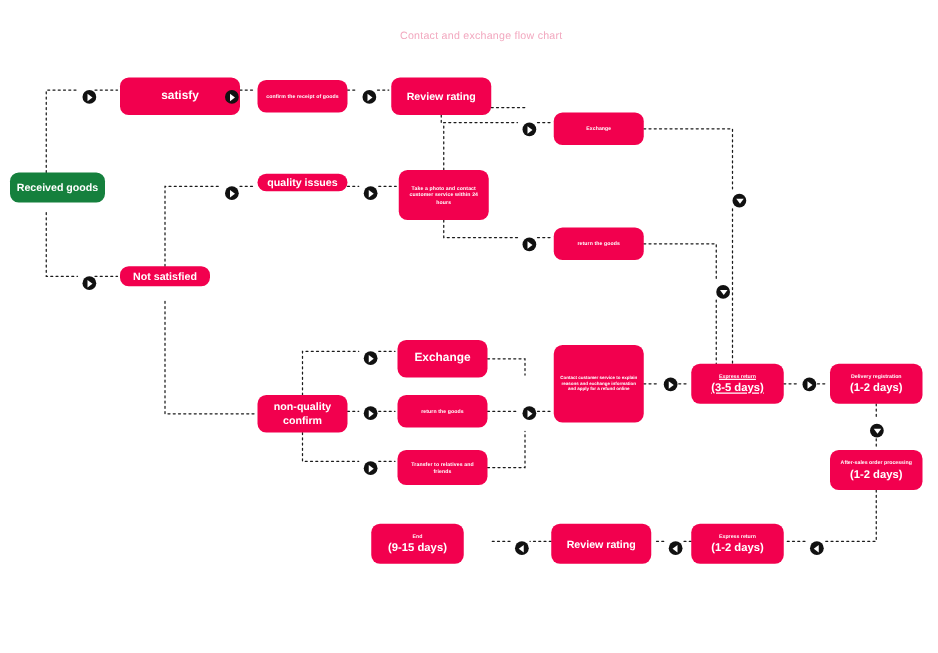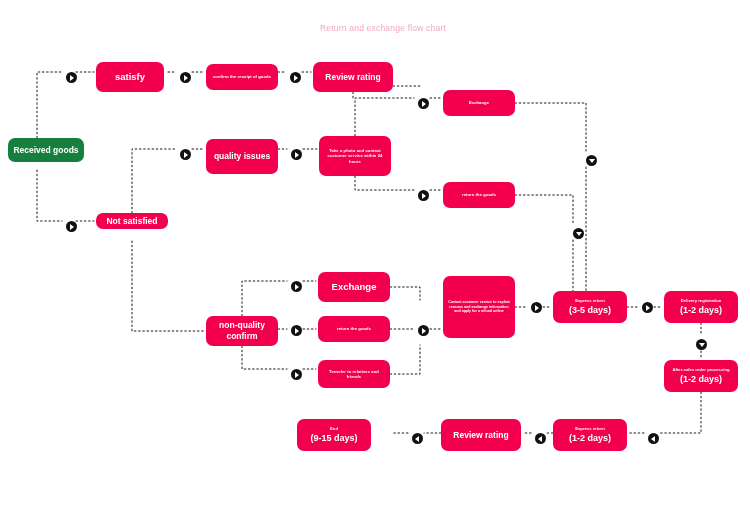--- a/index.html
+++ b/index.html
@@ -162,39 +162,39 @@
       <path d="M 644 433 L 629 433"></path>
 
       <path d="M 553 433 L 547 433"></path>
       <path d="M 531 433 L 523 433"></path>
 
       <path d="M 441 433 L 424 433"></path>
       <path d="M 408 433 L 392 433"></path>
     </g>
   </svg>
 
-  <div class="chart-title">Return and exchange flow chart</div>
+  <div class="chart-title">Contact and exchange flow chart</div>
 
   <div id="node-layer">
       <div class="node medium" style="left: 8px; top: 138px; width: 76px; height: 24px; background: #15803d; color: rgb(255, 255, 255);">
         <span>Received goods</span>
       </div>
-      <div class="node big" style="left: 96px; top: 62px; width: 68px; height: 30px; background: rgb(242, 0, 78); color: rgb(255, 255, 255);">
+      <div class="node big" style="left: 96px; top: 62px; width: 96px; height: 30px; background: rgb(242, 0, 78); color: rgb(255, 255, 255);">
         <span>satisfy</span>
       </div>
       <div class="node tiny" style="left: 206px; top: 64px; width: 72px; height: 26px; background: rgb(242, 0, 78); color: rgb(255, 255, 255);">
         <span>confirm the receipt of goods</span>
       </div>
       <div class="node medium" style="left: 313px; top: 62px; width: 80px; height: 30px; background: rgb(242, 0, 78); color: rgb(255, 255, 255);">
         <span>Review rating</span>
       </div>
       <div class="node medium" style="left: 96px; top: 213px; width: 72px; height: 16px; background: rgb(242, 0, 78); color: rgb(255, 255, 255);">
         <span>Not satisfied</span>
       </div>
-      <div class="node medium" style="left: 206px; top: 139px; width: 72px; height: 35px; background: rgb(242, 0, 78); color: rgb(255, 255, 255);">
+      <div class="node medium" style="left: 206px; top: 139px; width: 72px; height: 14px; background: rgb(242, 0, 78); color: rgb(255, 255, 255);">
         <span>quality issues</span>
       </div>
       <div class="node tiny" style="left: 319px; top: 136px; width: 72px; height: 40px; background: rgb(242, 0, 78); color: rgb(255, 255, 255);">
         <span>Take a photo and contact customer service within 24 hours</span>
       </div>
       <div class="node tiny" style="left: 443px; top: 90px; width: 72px; height: 26px; background: rgb(242, 0, 78); color: rgb(255, 255, 255);">
         <span>Exchange</span>
       </div>
       <div class="node tiny" style="left: 443px; top: 182px; width: 72px; height: 26px; background: rgb(242, 0, 78); color: rgb(255, 255, 255);">
         <span>return the goods</span>
@@ -207,21 +207,21 @@
       </div>
       <div class="node tiny" style="left: 318px; top: 316px; width: 72px; height: 26px; background: rgb(242, 0, 78); color: rgb(255, 255, 255);">
         <span>return the goods</span>
       </div>
       <div class="node tiny" style="left: 318px; top: 360px; width: 72px; height: 28px; background: rgb(242, 0, 78); color: rgb(255, 255, 255);">
         <span>Transfer to relatives and friends</span>
       </div>
       <div class="node xtiny" style="left: 443px; top: 276px; width: 72px; height: 62px; background: rgb(242, 0, 78); color: rgb(255, 255, 255);">
         <span>Contact customer service to explain reasons and exchange information and apply for a refund online</span>
       </div>
-      <div class="node " style="left: 553px; top: 291px; width: 74px; height: 32px; background: rgb(242, 0, 78); color: rgb(255, 255, 255);">
+      <div class="node " style="left: 553px; top: 291px; width: 74px; height: 32px; background: rgb(242, 0, 78); color: rgb(255, 255, 255); text-decoration: underline;">
         <span class="lbl-top-small">Express return</span>
         <span class="lbl-sub">(3-5 days)</span>
       </div>
       <div class="node " style="left: 664px; top: 291px; width: 74px; height: 32px; background: rgb(242, 0, 78); color: rgb(255, 255, 255);">
         <span class="lbl-top-small">Delivery registration</span>
         <span class="lbl-sub">(1-2 days)</span>
       </div>
       <div class="node " style="left: 664px; top: 360px; width: 74px; height: 32px; background: rgb(242, 0, 78); color: rgb(255, 255, 255);">
         <span class="lbl-top-small">After-sales order processing</span>
         <span class="lbl-sub">(1-2 days)</span>

